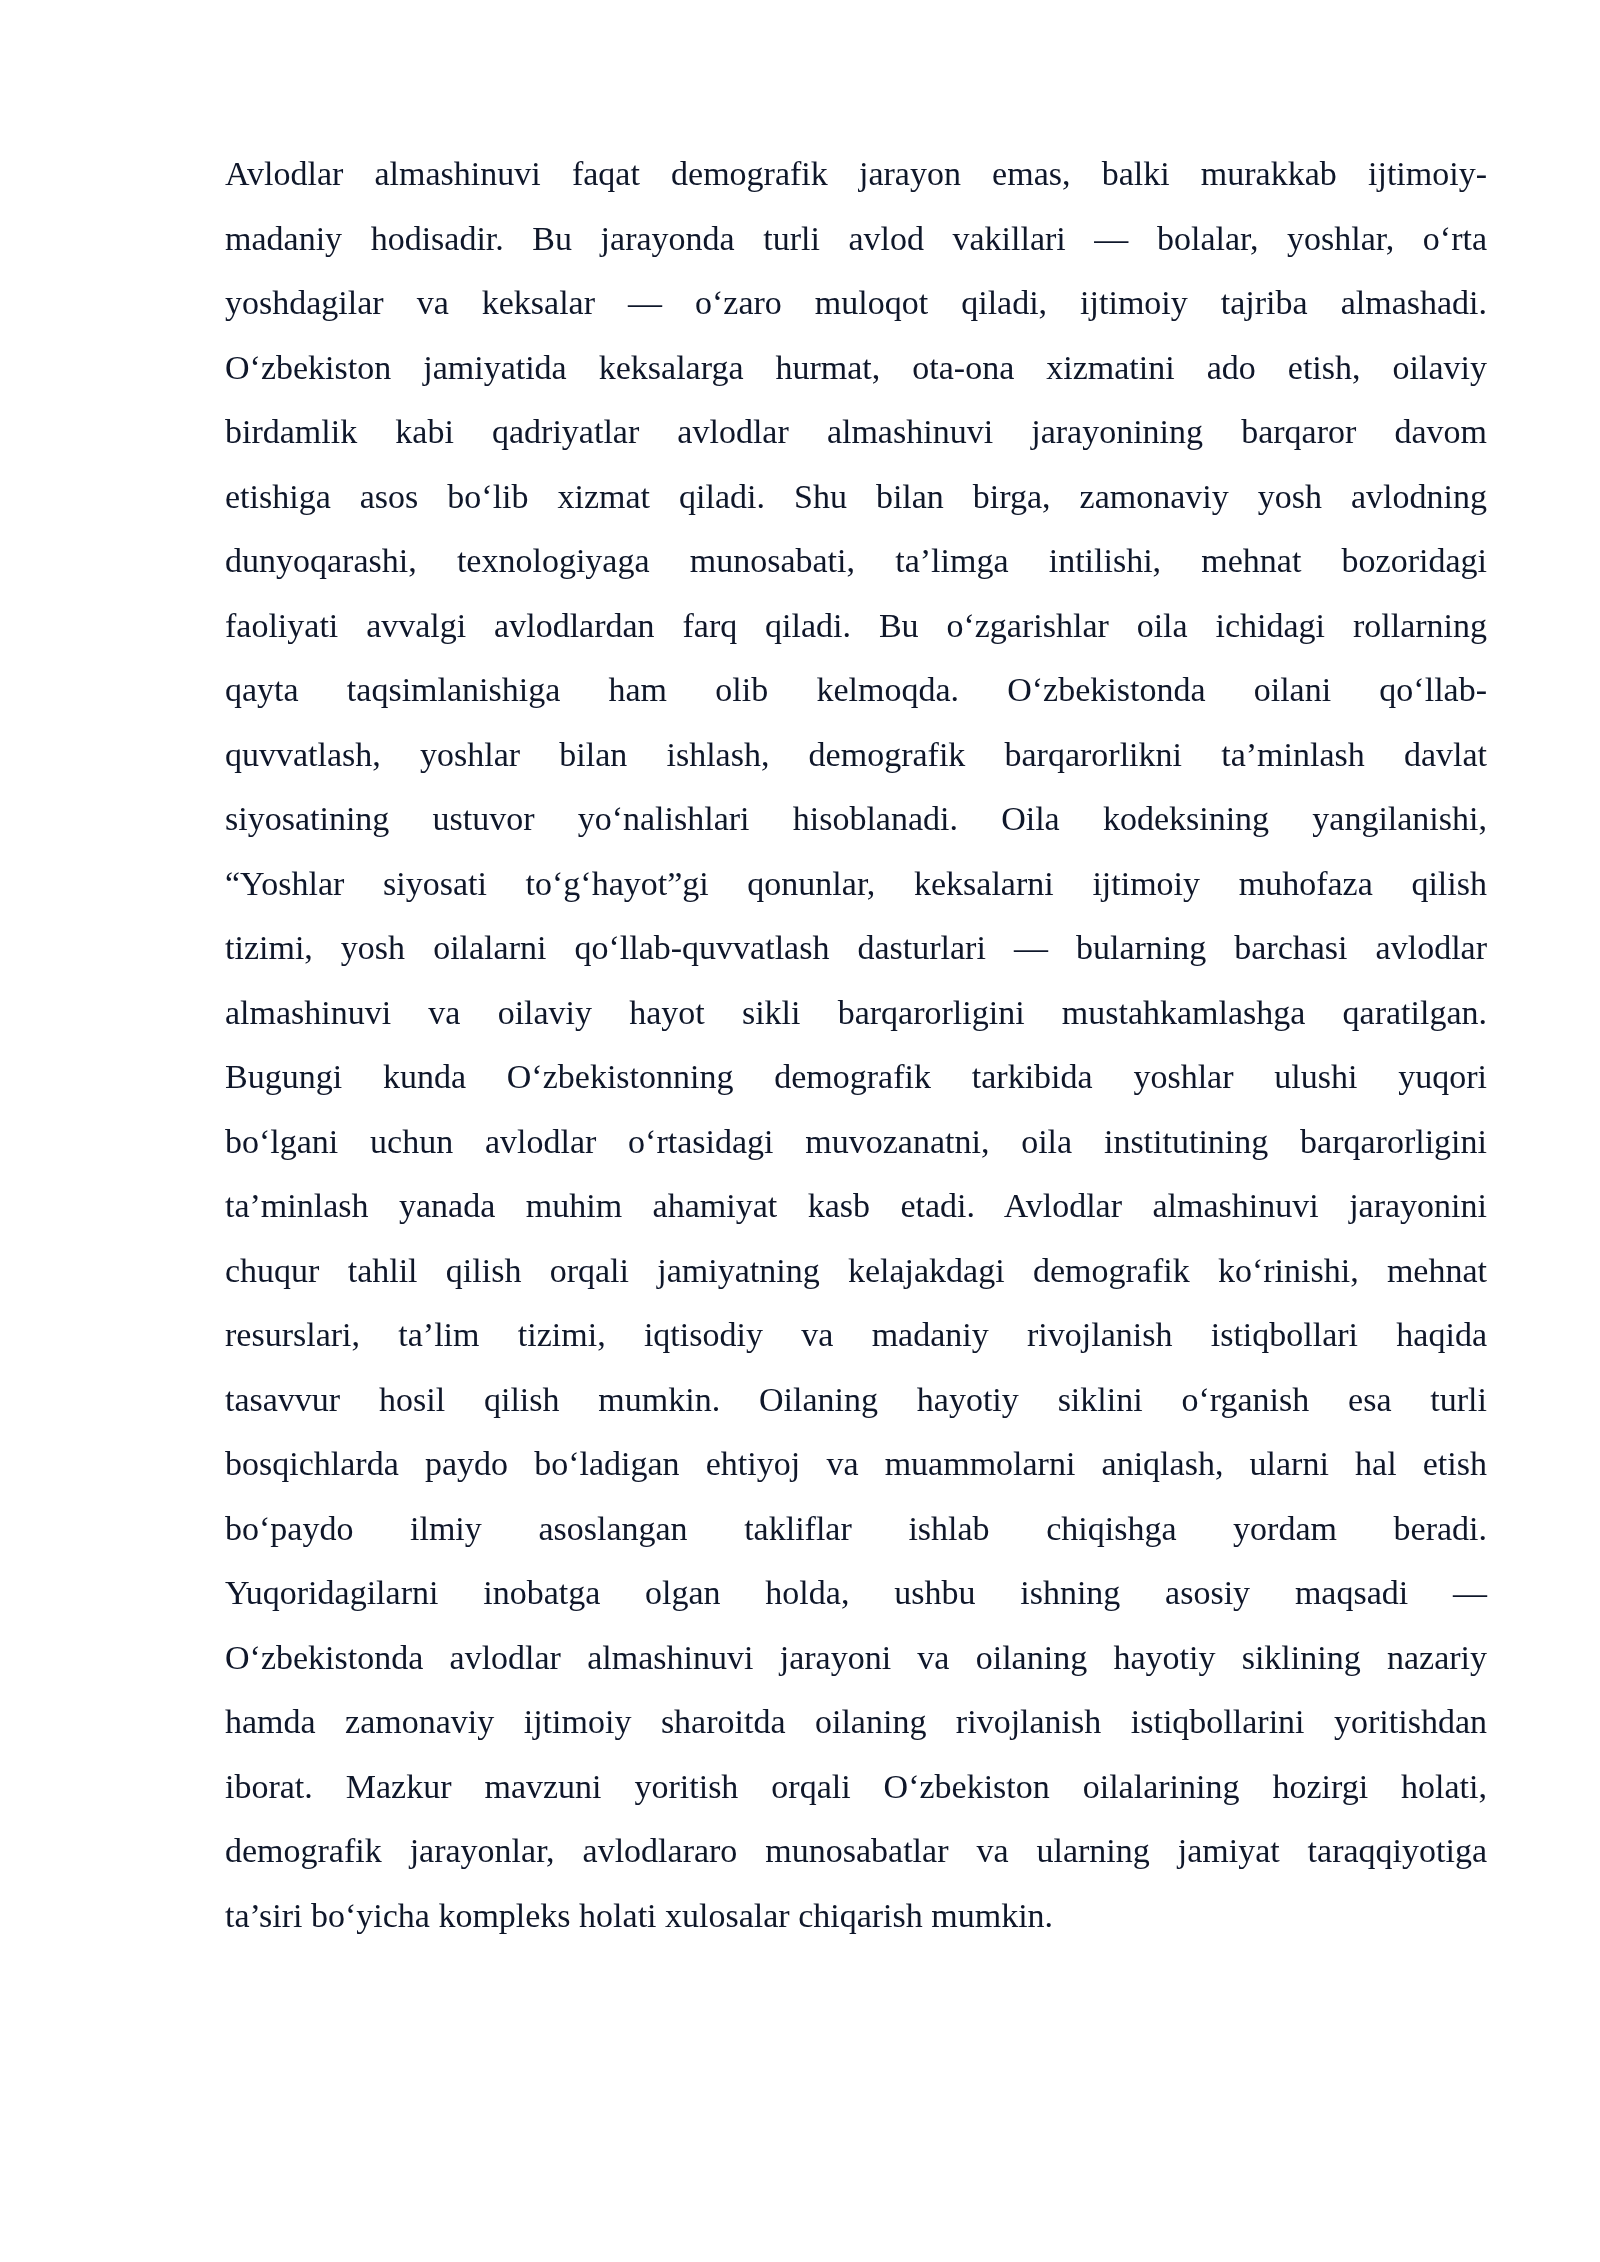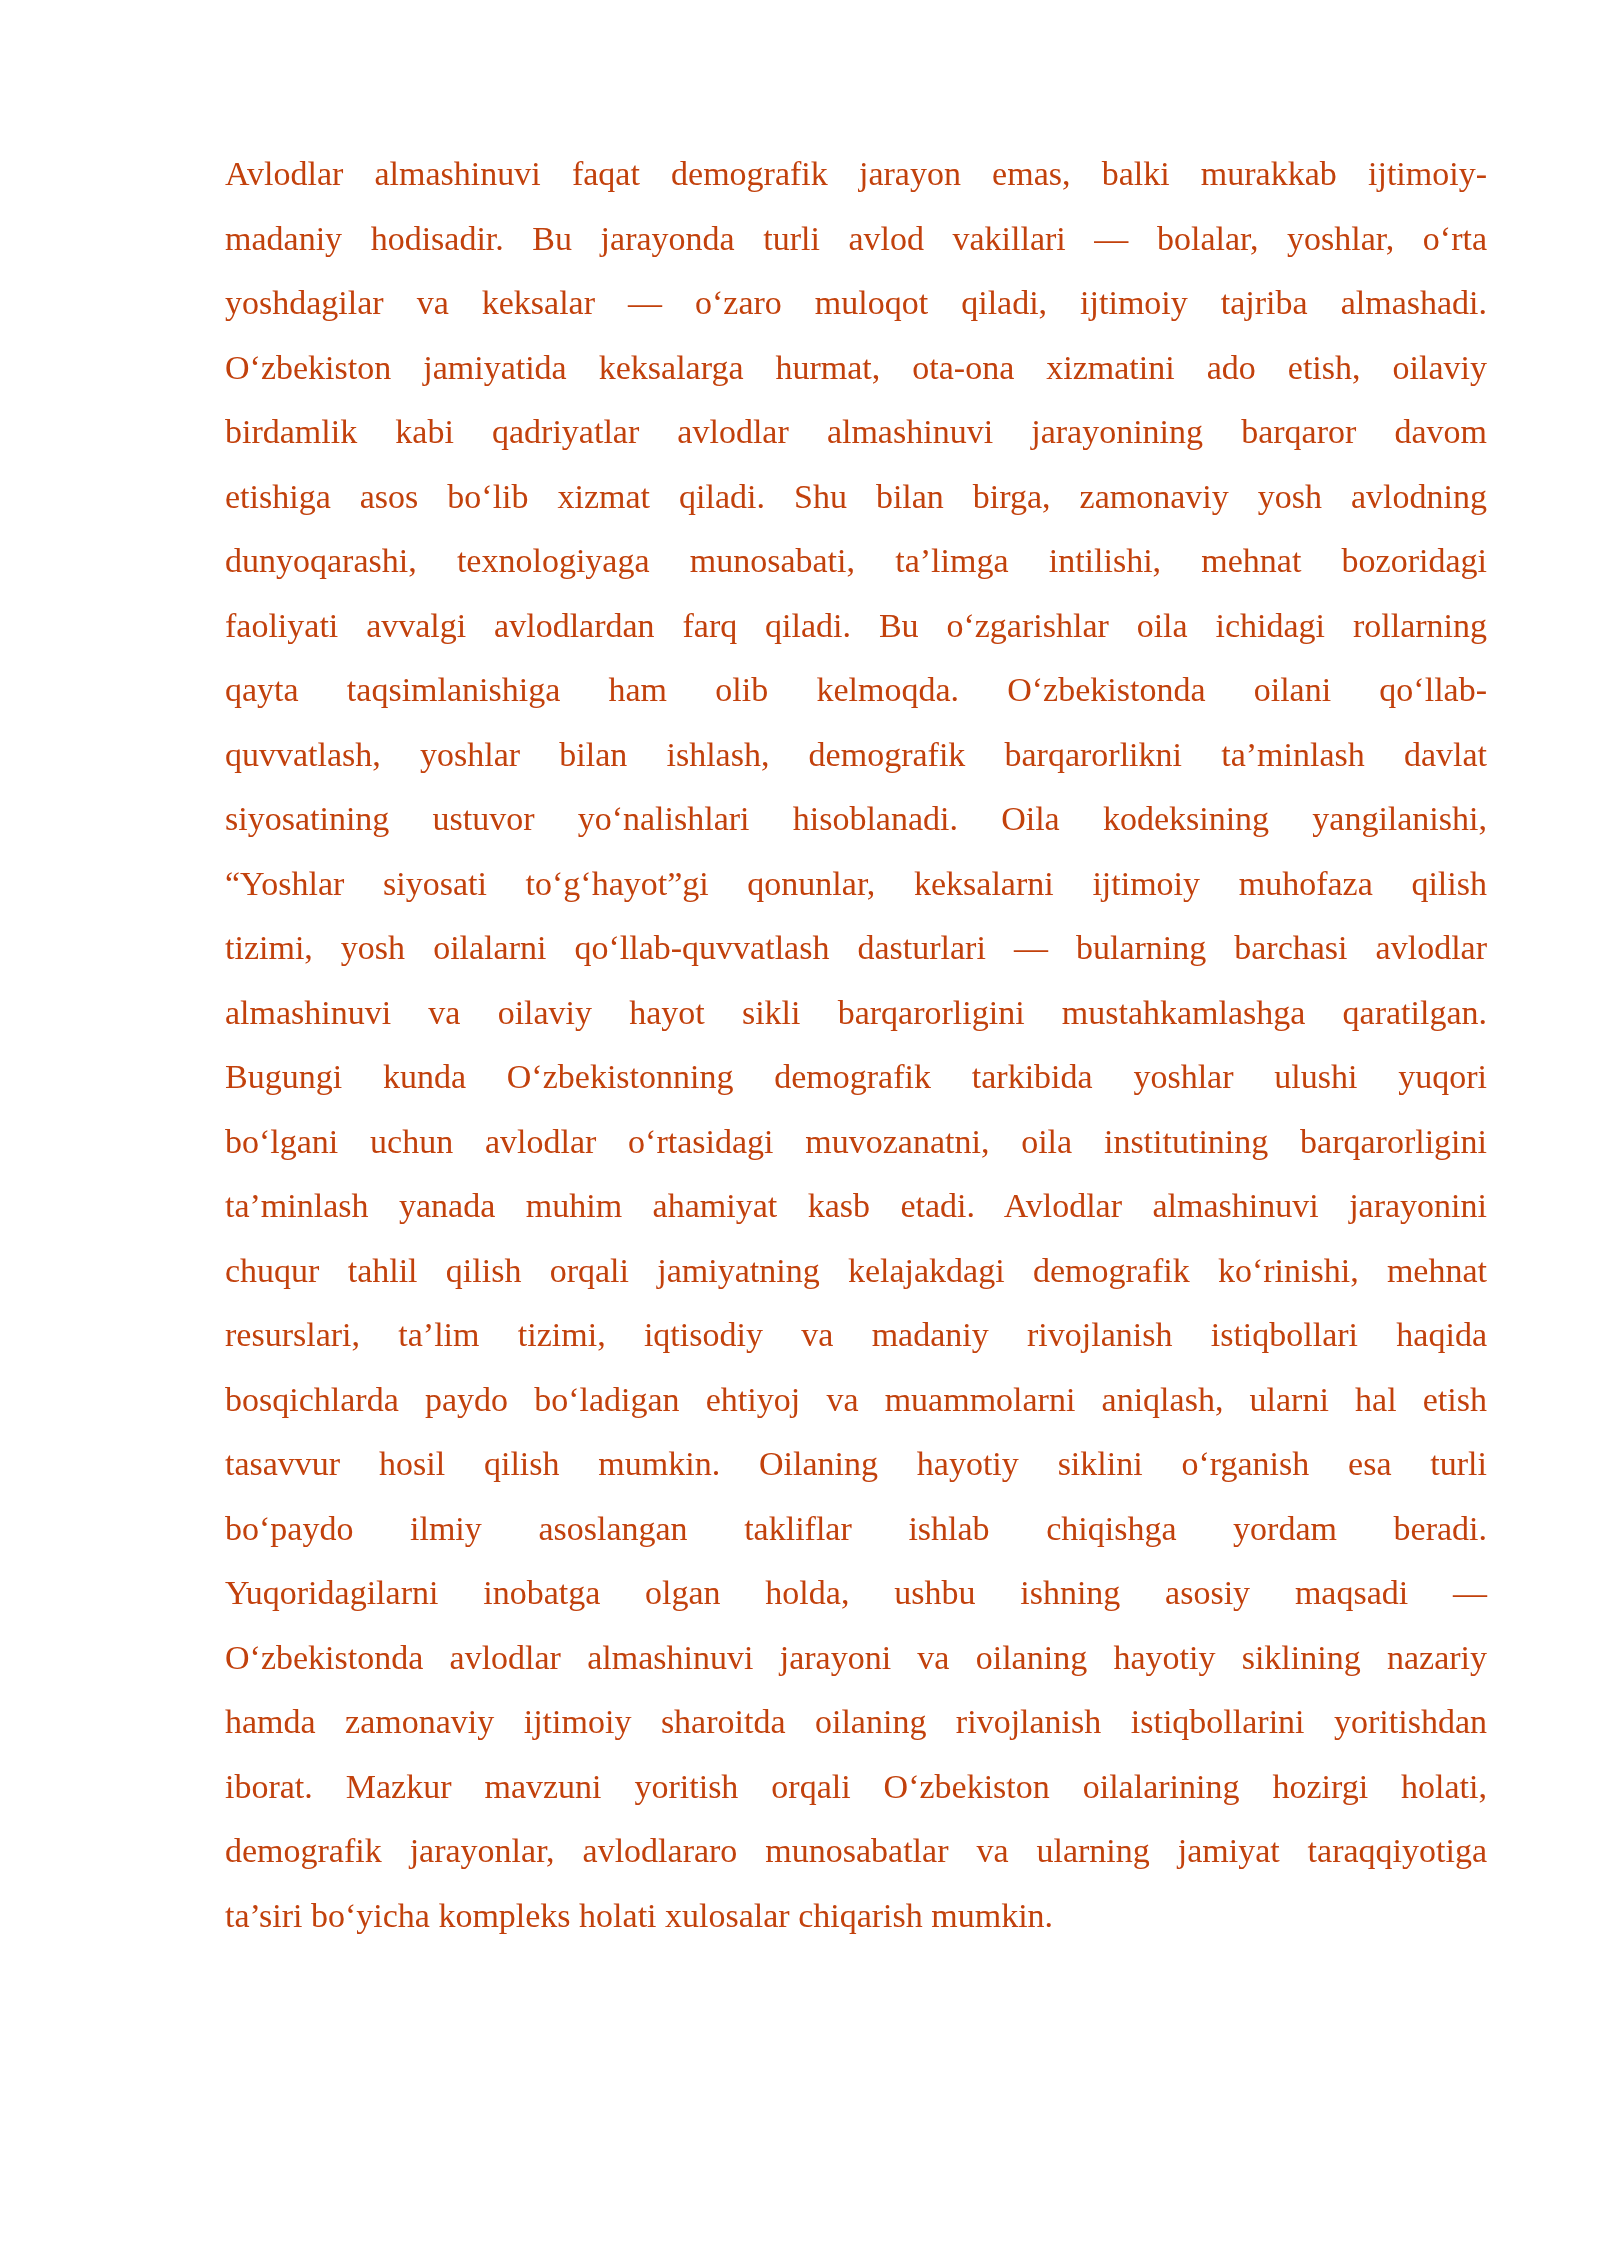--- a/index.html
+++ b/index.html
@@ -7,21 +7,21 @@
     padding: 0;
     background: #ffffff;
   }
   .page {
     position: relative;
     width: 1600px;
     height: 2262px;
     background: #ffffff;
     overflow: hidden;
     font-family: "Liberation Serif", "DejaVu Serif", serif;
-    color: #c2410c;
+    color: #0f172a;
   }
   .textblock {
     position: absolute;
     left: 225px;
     top: 142px;
     width: 1262px;
     font-size: 34px;
     line-height: 64.5px;
   }
   .line {
@@ -51,22 +51,22 @@
       <div class="line">quvvatlash, yoshlar bilan ishlash, demografik barqarorlikni ta’minlash davlat</div>
       <div class="line">siyosatining ustuvor yo‘nalishlari hisoblanadi. Oila kodeksining yangilanishi,</div>
       <div class="line">“Yoshlar siyosati to‘g‘hayot”gi qonunlar, keksalarni ijtimoiy muhofaza qilish</div>
       <div class="line">tizimi, yosh oilalarni qo‘llab-quvvatlash dasturlari — bularning barchasi avlodlar</div>
       <div class="line">almashinuvi va oilaviy hayot sikli barqarorligini mustahkamlashga qaratilgan.</div>
       <div class="line">Bugungi kunda O‘zbekistonning demografik tarkibida yoshlar ulushi yuqori</div>
       <div class="line">bo‘lgani uchun avlodlar o‘rtasidagi muvozanatni, oila institutining barqarorligini</div>
       <div class="line">ta’minlash yanada muhim ahamiyat kasb etadi. Avlodlar almashinuvi jarayonini</div>
       <div class="line">chuqur tahlil qilish orqali jamiyatning kelajakdagi demografik ko‘rinishi, mehnat</div>
       <div class="line">resurslari, ta’lim tizimi, iqtisodiy va madaniy rivojlanish istiqbollari haqida</div>
+      <div class="line">tasavvur hosil qilish mumkin. Oilaning hayotiy siklini o‘rganish esa turli</div>
       <div class="line">bosqichlarda paydo bo‘ladigan ehtiyoj va muammolarni aniqlash, ularni hal etish</div>
-      <div class="line">tasavvur hosil qilish mumkin. Oilaning hayotiy siklini o‘rganish esa turli</div>
       <div class="line">bo‘paydo ilmiy asoslangan takliflar ishlab chiqishga yordam beradi.</div>
       <div class="line">Yuqoridagilarni inobatga olgan holda, ushbu ishning asosiy maqsadi —</div>
       <div class="line">O‘zbekistonda avlodlar almashinuvi jarayoni va oilaning hayotiy siklining nazariy</div>
       <div class="line">hamda zamonaviy ijtimoiy sharoitda oilaning rivojlanish istiqbollarini yoritishdan</div>
       <div class="line">iborat. Mazkur mavzuni yoritish orqali O‘zbekiston oilalarining hozirgi holati,</div>
       <div class="line">demografik jarayonlar, avlodlararo munosabatlar va ularning jamiyat taraqqiyotiga</div>
       <div class="line last">ta’siri bo‘yicha kompleks holati xulosalar chiqarish mumkin.</div>
     </div>
 </div>
 

